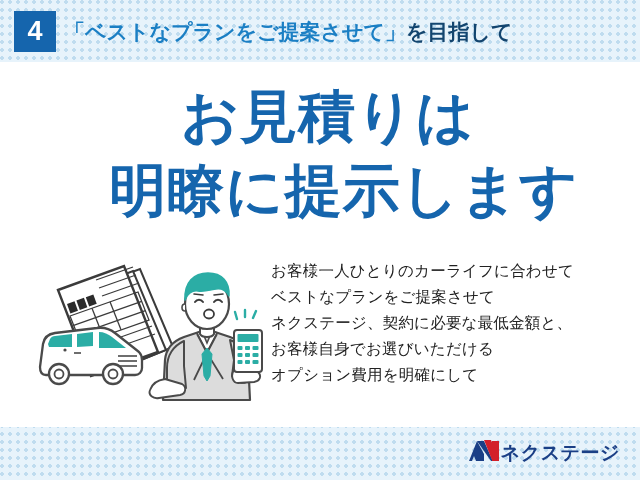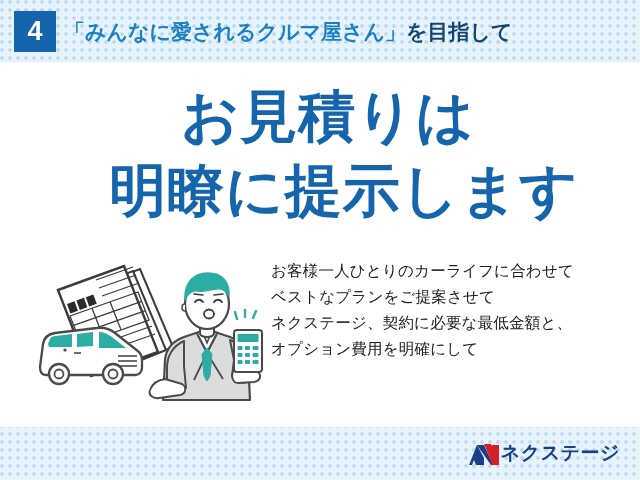--- a/index.html
+++ b/index.html
@@ -110,53 +110,54 @@
   #footer {
     position: absolute;
     left: 0; top: 427px;
     width: 640px; height: 53px;
   }
   #logo-wrap {
     position: absolute;
     right: 20px; top: 11px;
     height: 30px;
     display: flex;
-    align-items: flex-end;
+    align-items: flex-start;
   }
   #logo-text {
     font-size: 19px;
     font-weight: bold;
     color: #1a3f86;
     letter-spacing: 0.5px;
     line-height: 30px;
   }
 </style>
 </head>
 <body>
 
 <div id="page">
 
   <div id="header">
     <div id="badge">4</div>
     <div id="header-title">
-      <span class="quoted">「みんなに愛されるクルマ屋さん」</span><span class="tail">を目指して</span>
+      <span class="quoted">「ベストなプランをご提案させて」</span><span class="tail">を目指して</span>
     </div>
   </div>
 
   <div id="panel">
 
     <div id="headline">
       <span class="l1">お見積りは</span>
       <span class="l2">明瞭に提示します</span>
     </div>
 
     <div id="body-copy">
       <span class="ln">お客様一人ひとりのカーライフに合わせて</span>
       <span class="ln">ベストなプランをご提案させて</span>
       <span class="ln">ネクステージ、契約に必要な最低金額と、</span>
+      <span class="ln">お客様自身でお選びいただける</span>
       <span class="ln">オプション費用を明確にして</span>
     </div>
 
     <div id="illustration">
       <svg width="232" height="160" viewBox="0 0 232 160" xmlns="http://www.w3.org/2000/svg">
 
         <g>
           <path d="M66 36 L106 21 L139 99 L100 115 Z" fill="#ffffff" stroke="#3b3b3b" stroke-width="2"></path>
         </g>
 

